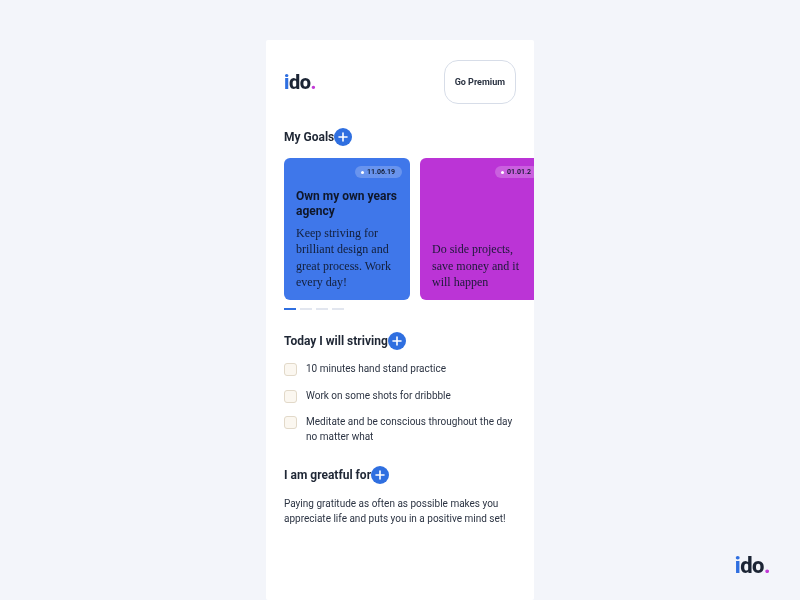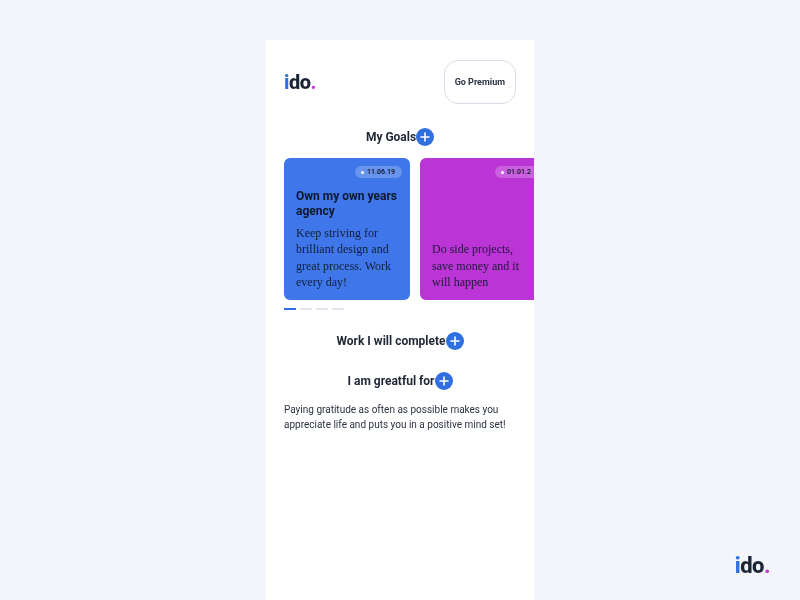--- a/index.html
+++ b/index.html
@@ -47,21 +47,21 @@
     padding: 16px 10px;
     font-size: 9px;
     font-weight: 700;
     color: #2c3443;
     background: #ffffff;
   }
 
   .section-head {
     display: flex;
     align-items: center;
-    justify-content: center;
+    justify-content: flex-start;
     margin-bottom: 12px;
   }
   .section-title {
     font-size: 12px;
     font-weight: 700;
     color: #1f2735;
   }
   .add-btn {
     width: 18px;
     height: 18px;
@@ -221,25 +221,39 @@
     <div class="pager">
       <span class="active"></span>
       <span></span>
       <span></span>
       <span></span>
     </div>
   </div>
 
   <div class="today-section">
     <div class="section-head">
-      <div class="section-title">Work I will complete</div>
+      <div class="section-title">Today I will striving</div>
       <div class="add-btn">
         <svg width="10" height="10" viewBox="0 0 10 10">
             <path d="M5 1v8M1 5h8" stroke="#ffffff" stroke-width="1.6" stroke-linecap="round"></path>
           </svg>
+      </div>
+    </div>
+    <div class="todo-list">
+      <div class="todo">
+        <div class="chk"></div>
+        <div class="todo-label">10 minutes hand stand practice</div>
+      </div>
+      <div class="todo">
+        <div class="chk"></div>
+        <div class="todo-label">Work on some shots for dribbble</div>
+      </div>
+      <div class="todo">
+        <div class="chk"></div>
+        <div class="todo-label">Meditate and be conscious throughout the day no matter what</div>
       </div>
     </div>
   </div>
 
   <div class="grateful-section">
     <div class="section-head">
       <div class="section-title">I am greatful for</div>
       <div class="add-btn">
         <svg width="10" height="10" viewBox="0 0 10 10">
             <path d="M5 1v8M1 5h8" stroke="#ffffff" stroke-width="1.6" stroke-linecap="round"></path>

